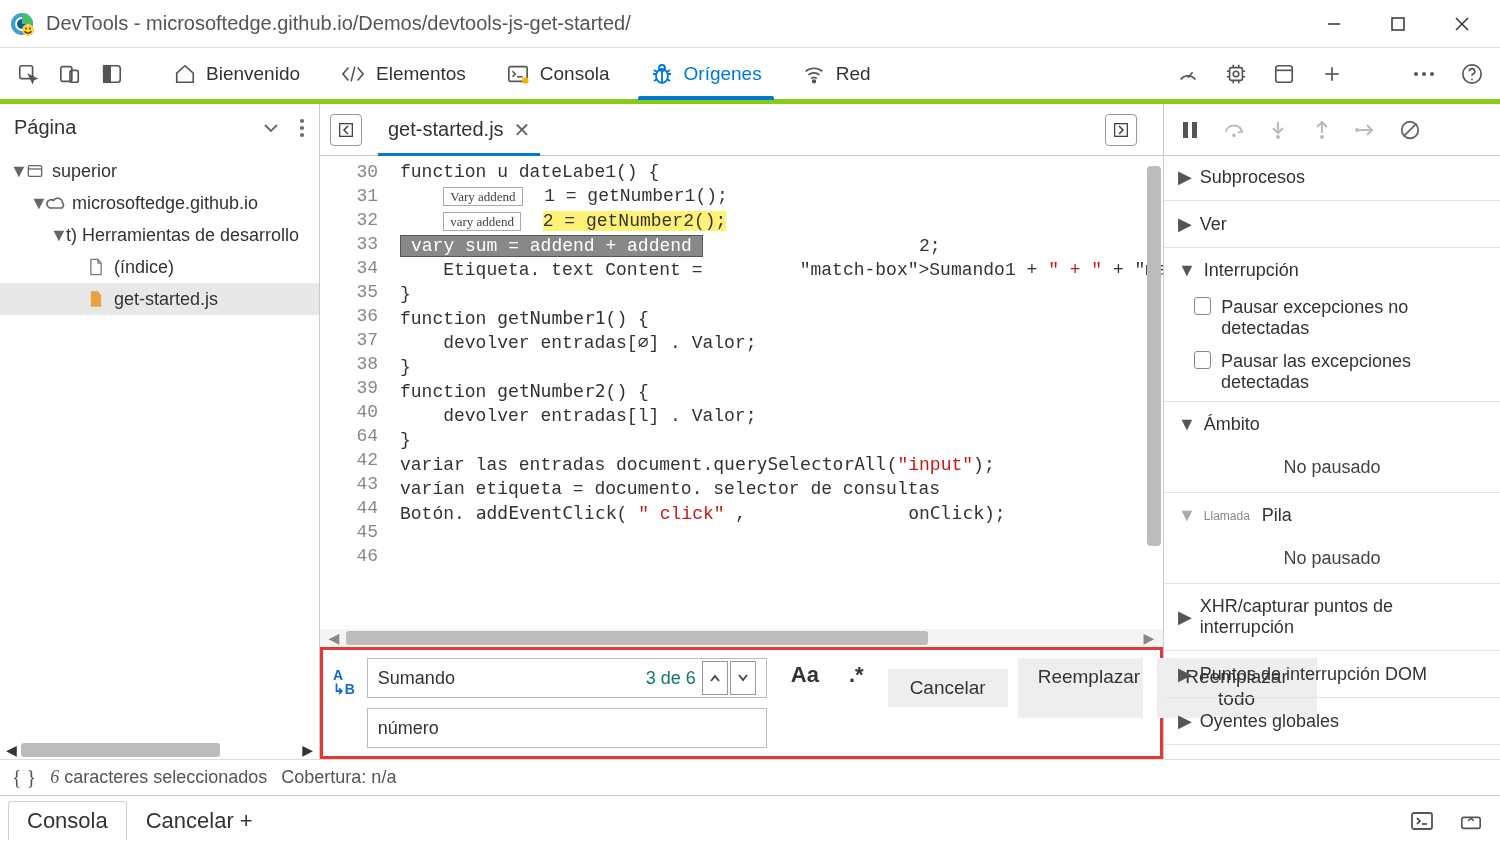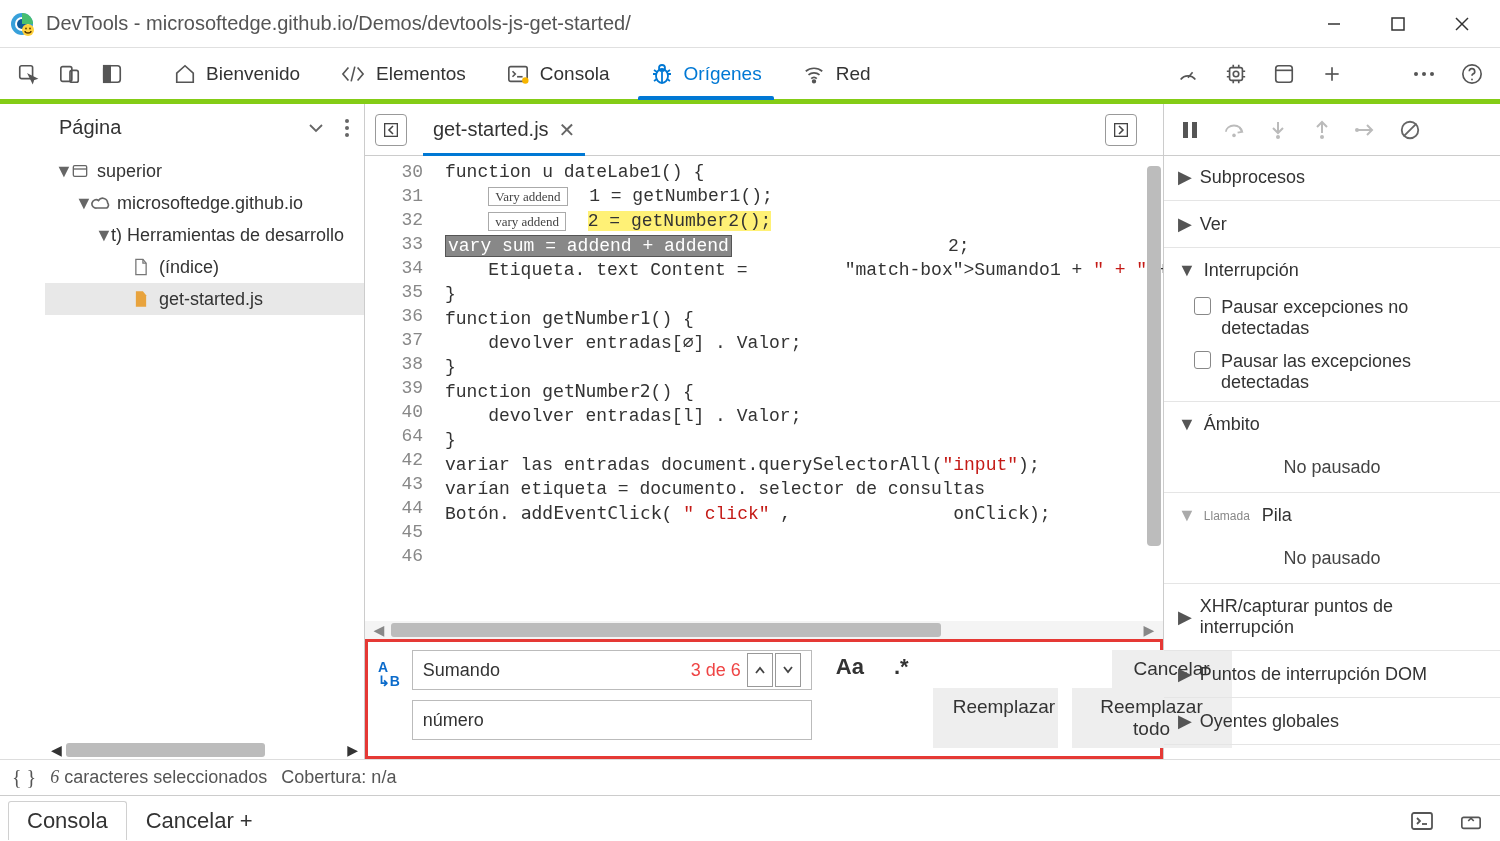--- a/index.html
+++ b/index.html
@@ -16,21 +16,21 @@
   .tabsbar { display: flex; align-items: center; height: 56px; border-bottom: 5px solid #84cc16; padding: 0 10px; }
   .tabsbar .left-icons { display:flex; gap: 18px; margin-right: 30px; margin-left: 6px; }
   .tab { display:flex; align-items:center; gap: 10px; padding: 0 20px; height: 100%; font-size: 19px; color: #333; cursor:default; position: relative; }
   .tab.active { color: #0078d4; }
   .tab.active::after { content:""; position:absolute; bottom:-1px; left:8px; right:8px; height:4px; background:#0078d4; border-radius:2px 2px 0 0; }
   .tabsbar .spacer { flex:1; }
   .tabsbar .right-icons { display:flex; gap: 24px; align-items:center; margin-right:6px; }
   .icon-sq { width:24px; height:24px; display:flex; align-items:center; justify-content:center; }
 
   
-  .main { display:flex; height: 655px; margin-left: 45px; }
+  .main { display:flex; height: 655px; }
   
   
   .sidebar { width: 320px; border-right: 1px solid #ccc; display:flex; flex-direction:column; }
   .sidebar-header { display:flex; align-items:center; padding: 12px 14px; font-size: 20px; justify-content: space-between;}
   .tree { padding: 4px 0; font-size: 18px; line-height: 32px; }
   .tree-row { display:flex; align-items:center; padding: 0 10px; white-space:nowrap; overflow:hidden; }
   .tree-toggle { width:16px; text-align:center; color:#666; }
   .tree-indent { display:inline-block; }
   .tree-icon { width: 22px; text-align:center; margin-right: 4px; }
   .tree-row.selected { background:#e8e8e8; }
@@ -46,36 +46,36 @@
   .editor-tabs .spacer { flex:1; }
   
   .code-scroll { flex:1; overflow:auto; position:relative; font-family: Consolas, "Courier New", monospace; font-size: 18px; line-height: 24px; padding: 4px 0;}
   .gutter { position:absolute; left:0; top:4px; width:70px; text-align:right; color:#888; padding-right:12px; }
   .code-lines { margin-left: 80px; }
   .code-line { white-space: pre; min-height:24px; }
   .fn { font-family: Consolas, monospace; }
   .str { color: #c41a16; }
   .badge-inline { background:#fff; border:1px solid #aaa; font-size:13px; padding:1px 6px; font-family:"Segoe UI"; color:#444; }
   .hl-yellow { background:#fff176; }
-  .sel-grey { background:#888; color:#fff; border:1px solid #555; padding:0 2px;text-align:center;}
+  .sel-grey { background:#888; color:#fff; border:1px solid #555; padding:0 10px;text-align:center;}
 
   
   .hscroll { height:18px; background:#f4f4f4; display:flex; align-items:center; padding:0 6px;}
   .hscroll .thumb { height:14px; background:#bcbcbc; border-radius:3px; width:70%; margin-left:4px;}
   .hscroll .arrow { color:#888; width:16px; text-align:center;}
   
   
   .find-bar { border:3px solid #e53935; display:flex; padding:8px 10px; gap:12px; align-items:flex-start; background:#fff;}
   .find-bar .toggle { font-size:14px; font-weight:bold; color:#0b6bcb; line-height:14px; margin-top:10px; }
   .find-col { display:flex; flex-direction:column; gap:10px; }
   .find-input { width:400px; border:1px solid #bbb; height:40px; padding:4px 10px; font-size:18px; display:flex; align-items:center; justify-content:space-between; background:#fff;}
   .find-navs { display:flex; gap:2px; }
   .find-navs span { border:1px solid #999; width:26px; height:34px; display:flex; align-items:center; justify-content:center; }
   .find-opts { display:flex; gap:30px; font-size:22px; align-items:center; padding:4px 12px;}
-  .find-btns { display:flex; flex-direction:column; align-items:flex-end; flex:1;}
+  .find-btns { display:flex; flex-direction:row; gap:10px; align-items:center; flex:1;}
   .find-btns-row { display:flex; gap:14px;}
   .find-btn { background:#eee; padding:8px 20px; font-size:19px; min-width:120px; text-align:center;}
   
   
   .status-line { display:flex; align-items:center; gap:14px; padding:6px 12px; font-size:18px; color:#555; border-top:1px solid #ddd;}
   
   
   .debug { width: 336px; overflow-y:auto; font-size:18px; }
   .debug-toolbar { height:52px; border-bottom:1px solid #ccc; display:flex; align-items:center; gap:20px; padding:0 14px; color:#888;}
   .debug-toolbar .dt-icon { width:24px; height:24px; display:flex; align-items:center; justify-content:center;}
@@ -397,21 +397,21 @@
         <div style="flex:1"></div>
         <div class="arrow">▶</div>
     </div>
 
     <div class="find-bar">
       <div class="toggle">A<br>↳B</div>
       <div class="find-col">
         <div class="find-input">
           <span>Sumando</span>
           <span style="display:flex; align-items:center; gap:6px;">
-            <span style="color:#ef4444">3 de 6</span>
+            <span style="color:#0f766e">3 de 6</span>
             <span class="find-navs">
               <span>
                   <svg width="12" height="10" viewBox="0 0 12 10" stroke="#444" stroke-width="1.8" fill="none">
                     <path d="M2 8 l4 -5 4 5"></path>
                   </svg>
                 </span>
               <span>
                   <svg width="12" height="10" viewBox="0 0 12 10" stroke="#444" stroke-width="1.8" fill="none">
                     <path d="M2 2 l4 5 4 -5"></path>
                   </svg>

